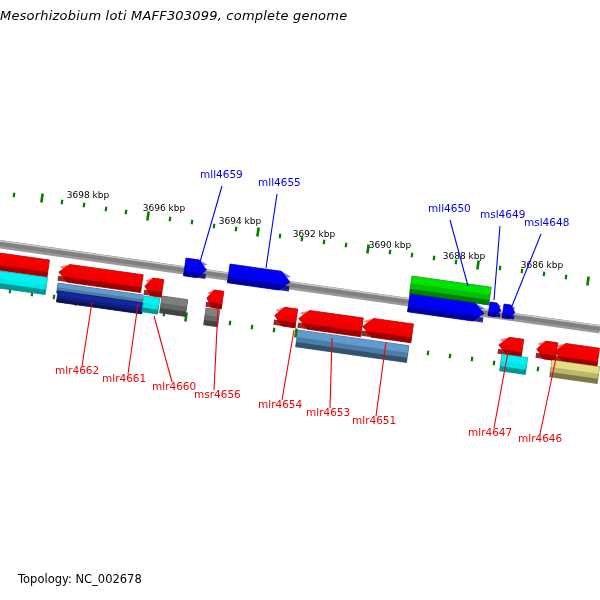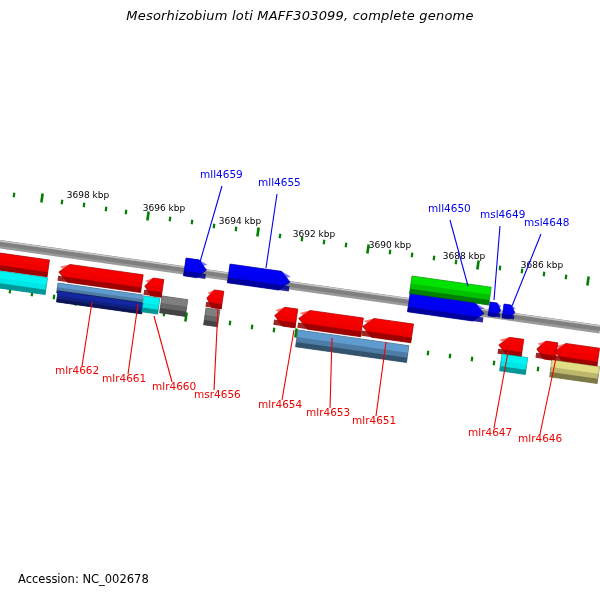--- a/index.html
+++ b/index.html
@@ -3,21 +3,21 @@
 <meta charset="utf-8">
 <style>
   html,body{margin:0;padding:0;}
   body{
     width:600px;height:600px;background:#ffffff;
     font-family:"DejaVu Sans","Liberation Sans",sans-serif;
     overflow:hidden;position:relative;
   }
   #stage{position:absolute;left:0;top:0;width:600px;height:600px;}
   .title{
-    position:absolute;left:0;top:8px;width:600px;text-align:center;
+    position:absolute;left:0;top:8px;width:600px;text-align:left;
     font-style:italic;font-size:13px;color:#000;letter-spacing:.2px;
   }
   .footer-left{
     position:absolute;left:18px;top:572px;font-size:11.5px;color:#000;
   }
   .footer-right{
     position:absolute;left:262px;top:572px;font-size:11.5px;color:#000;
   }
   svg{position:absolute;left:0;top:0;}
   text{font-family:"DejaVu Sans","Liberation Sans",sans-serif;}
@@ -367,15 +367,15 @@
         <text x="152" y="390" class="lbl-rev">mlr4660</text>
         <text x="194" y="398" class="lbl-rev">msr4656</text>
         <text x="258" y="408" class="lbl-rev">mlr4654</text>
         <text x="306" y="416" class="lbl-rev">mlr4653</text>
         <text x="352" y="424" class="lbl-rev">mlr4651</text>
         <text x="468" y="436" class="lbl-rev">mlr4647</text>
         <text x="518" y="442" class="lbl-rev">mlr4646</text>
       </g>
   </svg>
 
-  <div class="footer-left">Accession: NC_002678</div>
+  <div class="footer-left">Topology: NC_002678</div>
 
 </div>
 
 </body></html>

